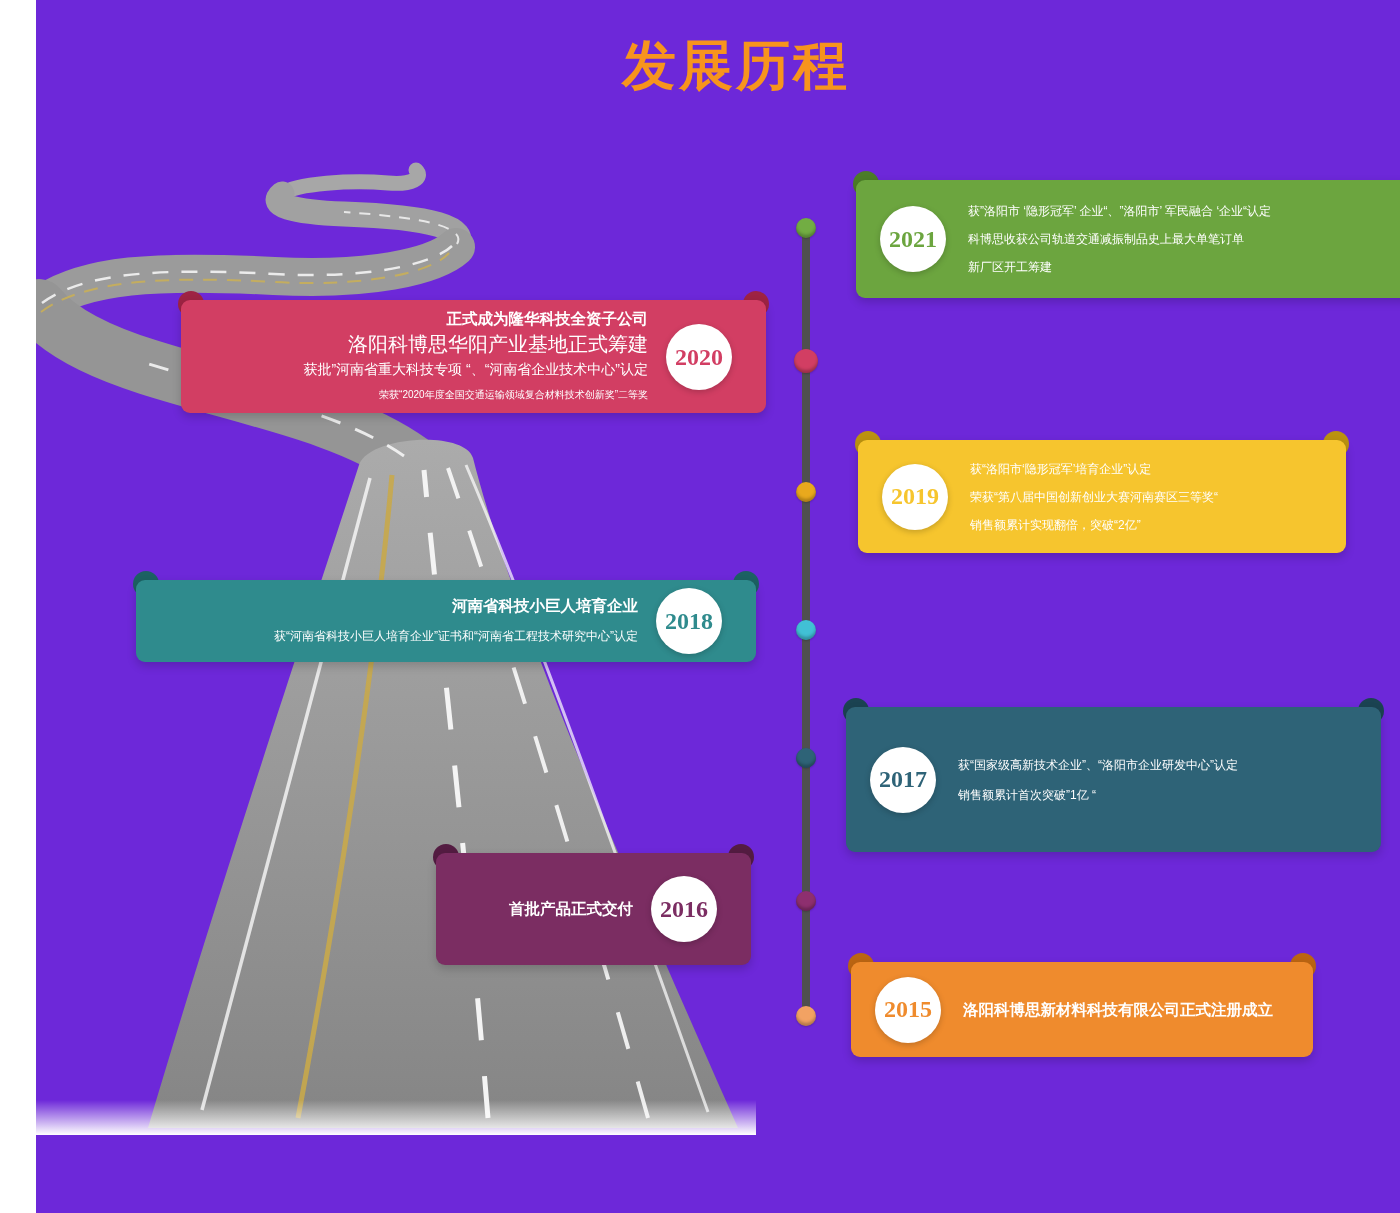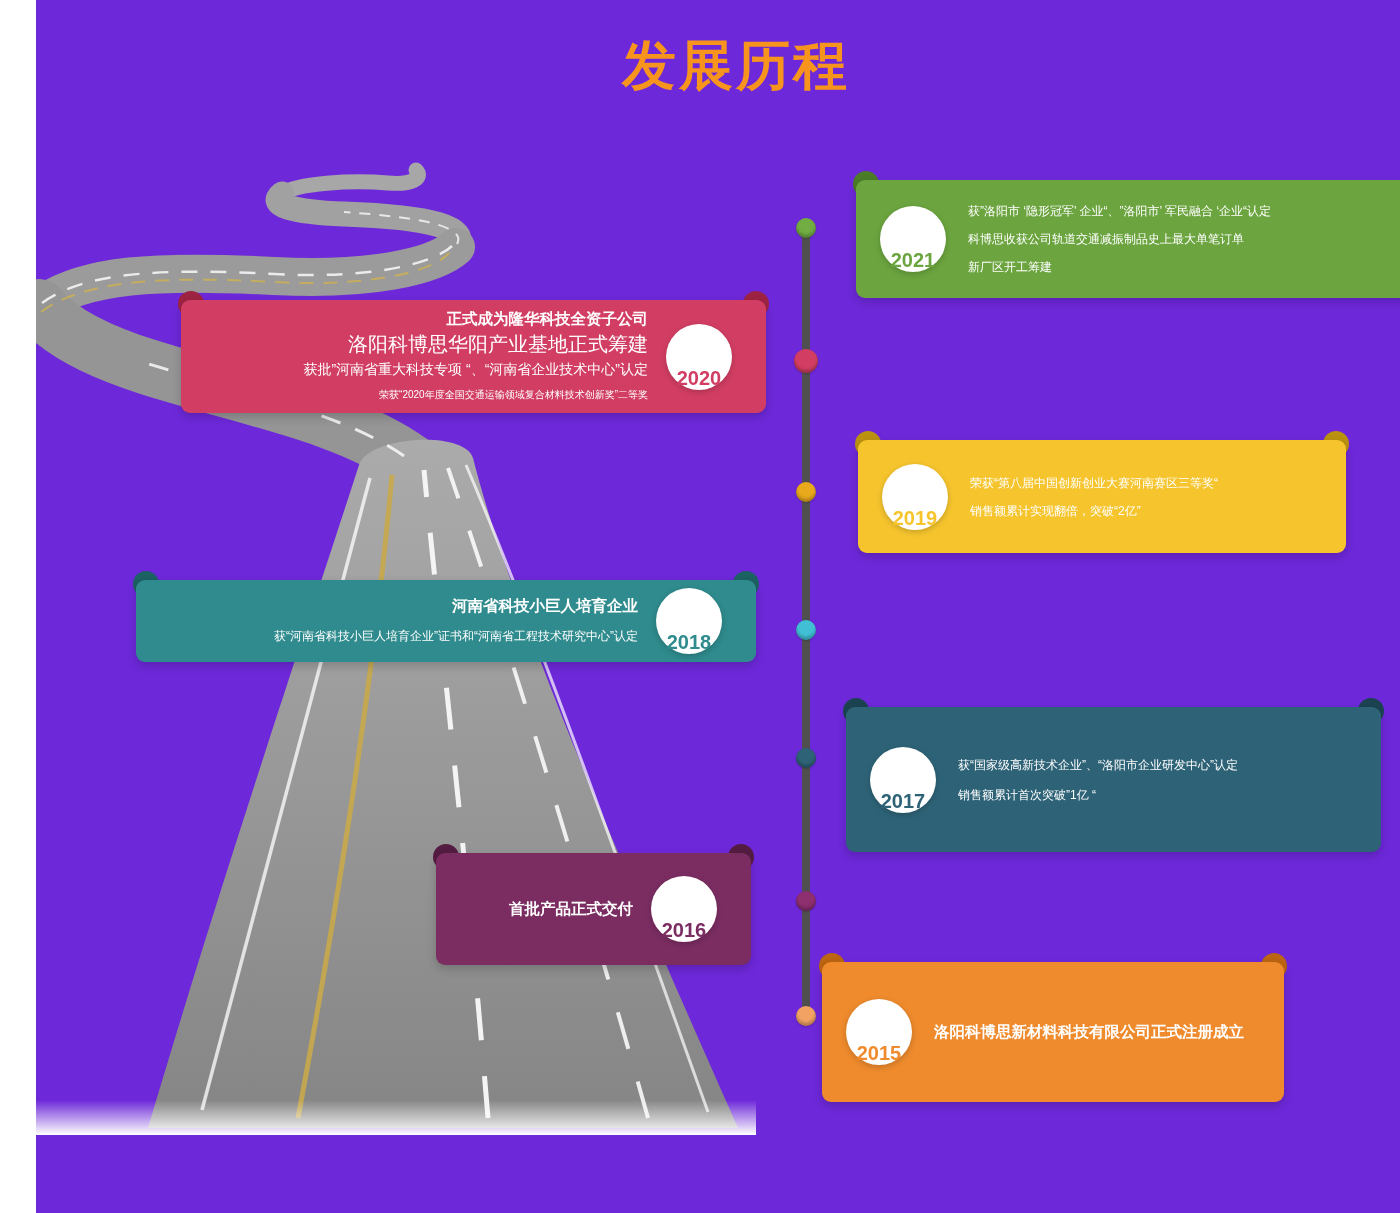--- a/index.html
+++ b/index.html
@@ -23,23 +23,24 @@
   .tab.tl{left:-3px;top:-9px;}
   .tab.tr{right:-3px;top:-9px;}
   .card-body{
     position:relative;width:100%;height:100%;border-radius:9px;background:var(--c);
     box-shadow:0 4px 10px rgba(0,0,0,.18);
     display:flex;flex-direction:column;justify-content:center;box-sizing:border-box;
   }
   .year-badge{
     position:absolute;top:50%;transform:translateY(-50%);
     width:66px;height:66px;border-radius:50%;background:#fff;
-    display:flex;align-items:flex-end;justify-content:center;
-    font-weight:bold;font-size:20px;color:var(--c);
+    display:flex;align-items:center;justify-content:center;
+    font-weight:bold;font-size:24px;color:var(--c);
     box-shadow:0 2px 6px rgba(0,0,0,.2);
+    font-family:Liberation Serif, serif;
   }
   .right .year-badge{left:24px;}
   .left  .year-badge{right:34px;}
   .right .card-body{padding-left:112px;padding-right:24px;text-align:left;}
   .left  .card-body{padding-right:118px;padding-left:24px;text-align:right;}
   .line{color:#fff;font-size:12px;line-height:28px;white-space:nowrap;}
   .line.strong{font-weight:bold;font-size:15.5px;}
 
   .c2021{--c:#6ca53f;--cd:#4c7c28;}
   .c2020{--c:#d23e63;--cd:#9e2343;}
@@ -125,20 +126,21 @@
     </div>
   </div>
 
   <div class="card-wrap right c2019" style="left:822px;top:440px;width:488px;height:113px;">
     <span class="tab tl"></span>
     <span class="tab tr"></span>
     <div class="card-body">
       <div class="year-badge">
           <span>2019</span>
         </div>
+      <div class="line">获“洛阳市‘隐形冠军’培育企业”认定</div>
       <div class="line">荣获“第八届中国创新创业大赛河南赛区三等奖“</div>
       <div class="line">销售额累计实现翻倍，突破“2亿”</div>
     </div>
   </div>
 
   <div class="card-wrap left c2018" style="left:100px;top:580px;width:620px;height:82px;">
     <span class="tab tl"></span>
     <span class="tab tr"></span>
     <div class="card-body">
       <div class="year-badge">
@@ -165,21 +167,21 @@
     <span class="tab tl"></span>
     <span class="tab tr"></span>
     <div class="card-body">
       <div class="year-badge">
           <span>2016</span>
         </div>
       <div class="line strong">首批产品正式交付</div>
     </div>
   </div>
 
-  <div class="card-wrap right c2015" style="left:786px;top:962px;width:462px;height:140px;">
+  <div class="card-wrap right c2015" style="left:815px;top:962px;width:462px;height:95px;">
     <span class="tab tl"></span>
     <span class="tab tr"></span>
     <div class="card-body">
       <div class="year-badge">
           <span>2015</span>
         </div>
       <div class="line strong">洛阳科博思新材料科技有限公司正式注册成立</div>
     </div>
   </div>
 

